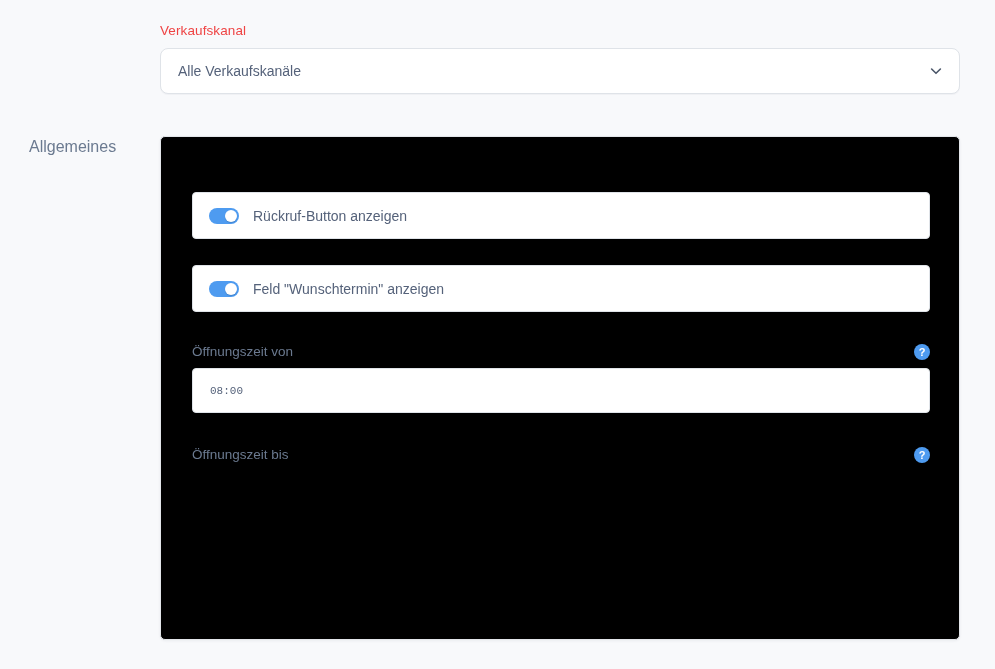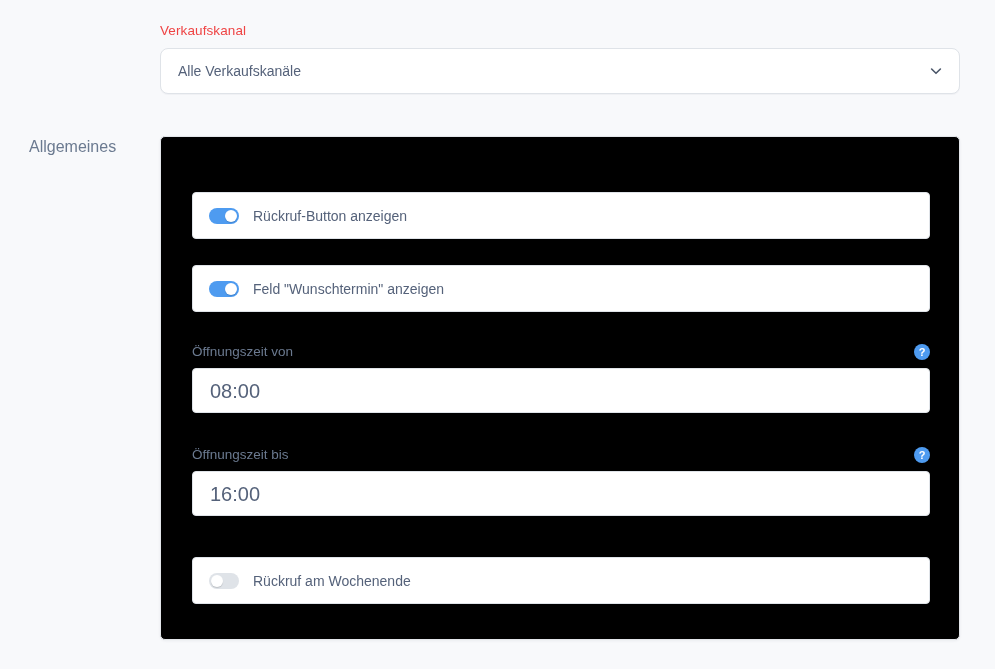--- a/index.html
+++ b/index.html
@@ -166,23 +166,24 @@
     height: 45px;
     background: #ffffff;
     border: 1px solid #dfe3e8;
     border-radius: 4px;
     display: flex;
     align-items: center;
     padding: 0 17px;
     box-shadow: 0 1px 1px rgba(22,34,57,.03);
   }
   .time-value {
-    font-size: 20px;
+    font-size: 11px;
     color: #55627a;
     line-height: 18px;
+    font-family: Liberation Mono, monospace;
   }
 
   .gap-28 { height: 26px; }
   .gap-33 { height: 31px; }
   .gap-36 { height: 33px; }
   .gap-45 { height: 41px; }
 </style>
 </head>
 <body>
 
@@ -233,30 +234,21 @@
         </div>
       </div>
 
       <div class="gap-36"></div>
 
       <div class="time-group">
         <div class="time-label-row">
           <span class="time-label">Öffnungszeit bis</span>
           <span class="help-icon">?</span>
         </div>
-        <div class="time-input">
-          <span class="time-value">16:00</span>
-        </div>
       </div>
 
       <div class="gap-45"></div>
 
-      <div class="toggle-card">
-        <span class="switch off">
-          <span class="knob"></span>
-        </span>
-        <span class="toggle-label">Rückruf am Wochenende</span>
-      </div>
 
     </div>
   </div>
 
 </div>
 
 </body></html>

